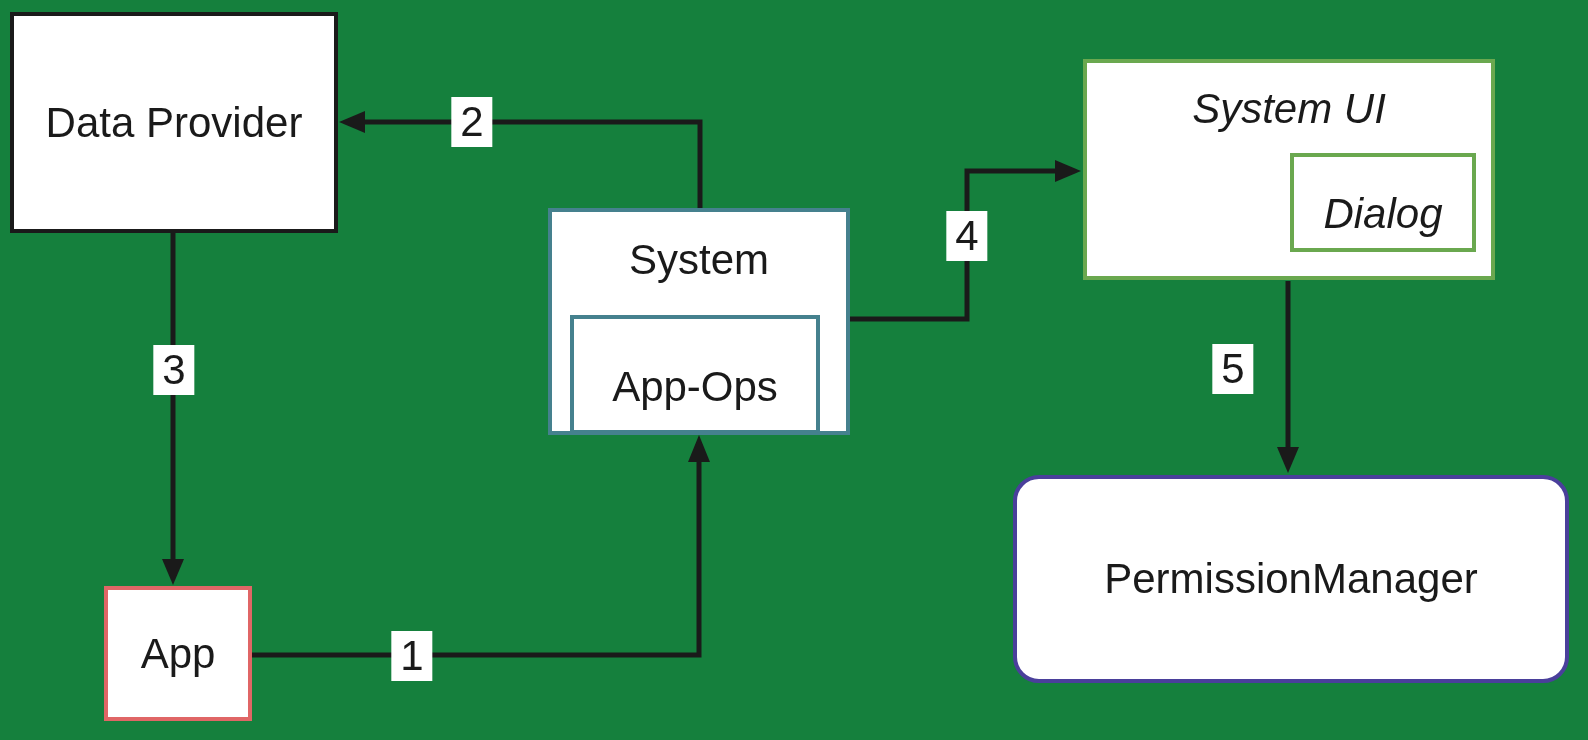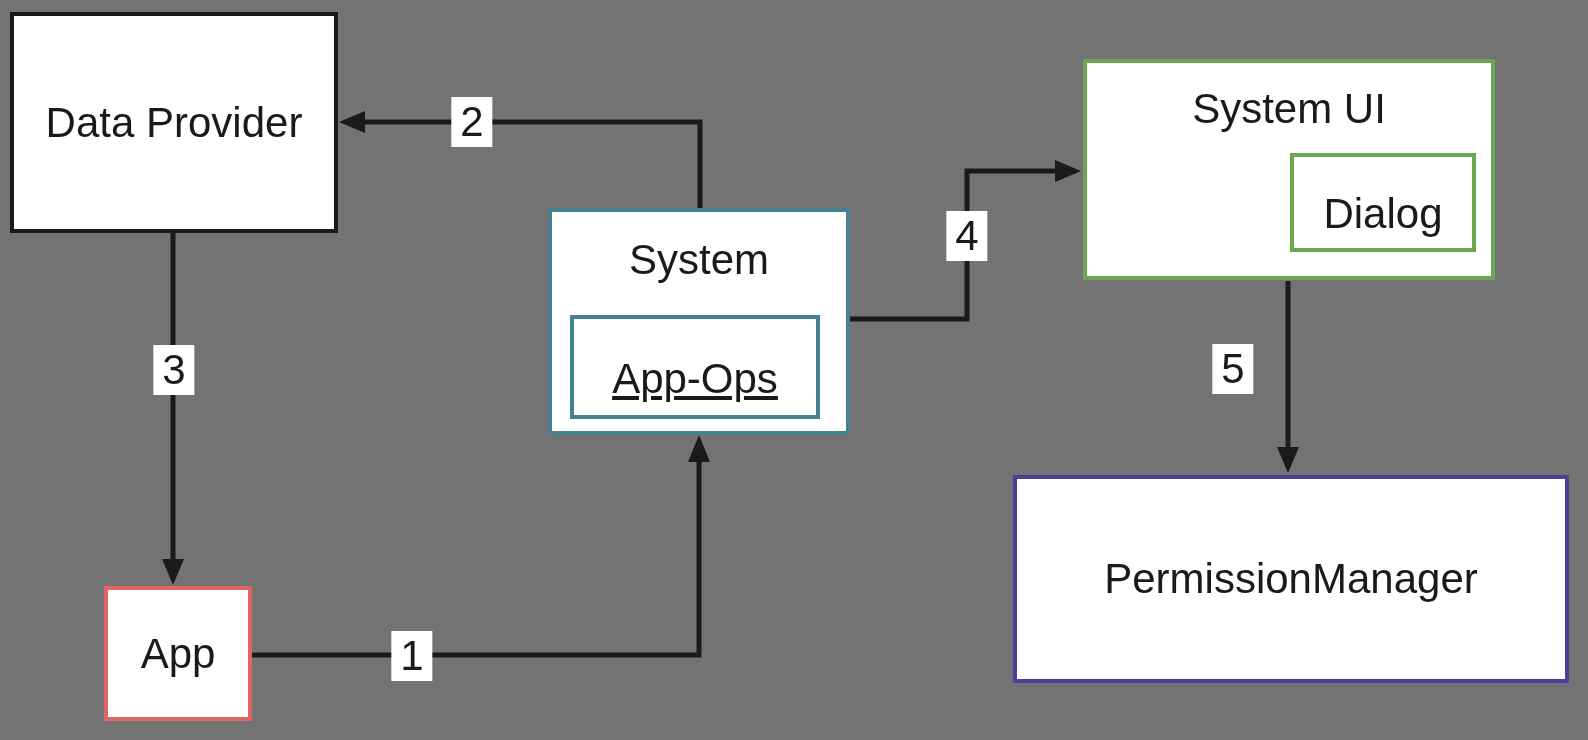--- a/index.html
+++ b/index.html
@@ -4,21 +4,21 @@
 <style>
   html, body {
     margin: 0;
     padding: 0;
     background: #ffffff;
   }
   .canvas {
     position: relative;
     width: 1588px;
     height: 740px;
-    background: #737373;
+    background: #15803d;
     font-family: "Liberation Sans", sans-serif;
     color: #1a1a1a;
     overflow: hidden;
   }
   .arrow-layer {
     position: absolute;
     left: 0;
     top: 0;
     width: 1588px;
     height: 740px;
@@ -53,21 +53,21 @@
     font-size: 42px;
     line-height: 46px;
     padding: 2px 9px;
     white-space: nowrap;
   }
   
   .n-data-provider { left: 10px;   top: 12px;  width: 328px; height: 221px; border: 4px solid #000; }
   .n-app           { left: 104px;  top: 586px; width: 148px; height: 135px; border: 4px solid #c4b5fd; }
   .n-system        { left: 548px;  top: 208px; width: 302px; height: 227px; border: 4px solid #737373; }
   .n-system .title    { margin-top: 24px; }
-  .n-app-ops       { left: 18px;   top: 103px; width: 250px; height: 104px;  border: 4px solid #000; text-decoration: underline; }
+  .n-app-ops       { left: 18px;   top: 103px; width: 250px; height: 119px;  border: 4px solid #000; }
   .n-system-ui     { left: 1083px; top: 59px;  width: 412px; height: 221px; border: 4px solid #000; }
   .n-system-ui .title { margin-top: 22px; }
   .n-dialog        { left: 203px;  top: 90px;  width: 186px; height: 99px;  border: 4px solid #000; }
   .n-permission    { left: 1013px; top: 475px; width: 556px; height: 208px; border: 4px solid #000; }
   .l-1 { left: 412px;  top: 656px; }
   .l-2 { left: 472px;  top: 122px; }
   .l-3 { left: 174px;  top: 370px; }
   .l-4 { left: 967px;  top: 236px; }
   .l-5 { left: 1233px; top: 369px; }
 </style>
@@ -107,28 +107,28 @@
     <span class="title">App</span>
   </div>
 
   <div class="node n-system" style="border-color: rgb(69, 129, 142);">
     <span class="title">System</span>
     <div class="inner-node n-app-ops flex-center" style="border-color: rgb(69, 129, 142);">
       <span class="title">App-Ops</span>
     </div>
   </div>
 
-  <div class="node n-system-ui" style="border-color: rgb(106, 168, 79);">
+  <div class="node n-system-ui" style="border-color: rgb(106, 168, 79); font-style: italic;">
     <span class="title">System UI</span>
     <div class="inner-node n-dialog flex-center" style="border-color: rgb(106, 168, 79);">
       <span class="title">Dialog</span>
     </div>
   </div>
 
-  <div class="node n-permission flex-center" style="border-color: rgb(74, 63, 155);">
+  <div class="node n-permission flex-center" style="border-color: rgb(74, 63, 155); border-radius: 26px;">
     <span class="title">PermissionManager</span>
   </div>
 
   <span class="edge-label l-1">1</span>
   <span class="edge-label l-2">2</span>
   <span class="edge-label l-3">3</span>
   <span class="edge-label l-4">4</span>
   <span class="edge-label l-5">5</span>
 
 </div>

